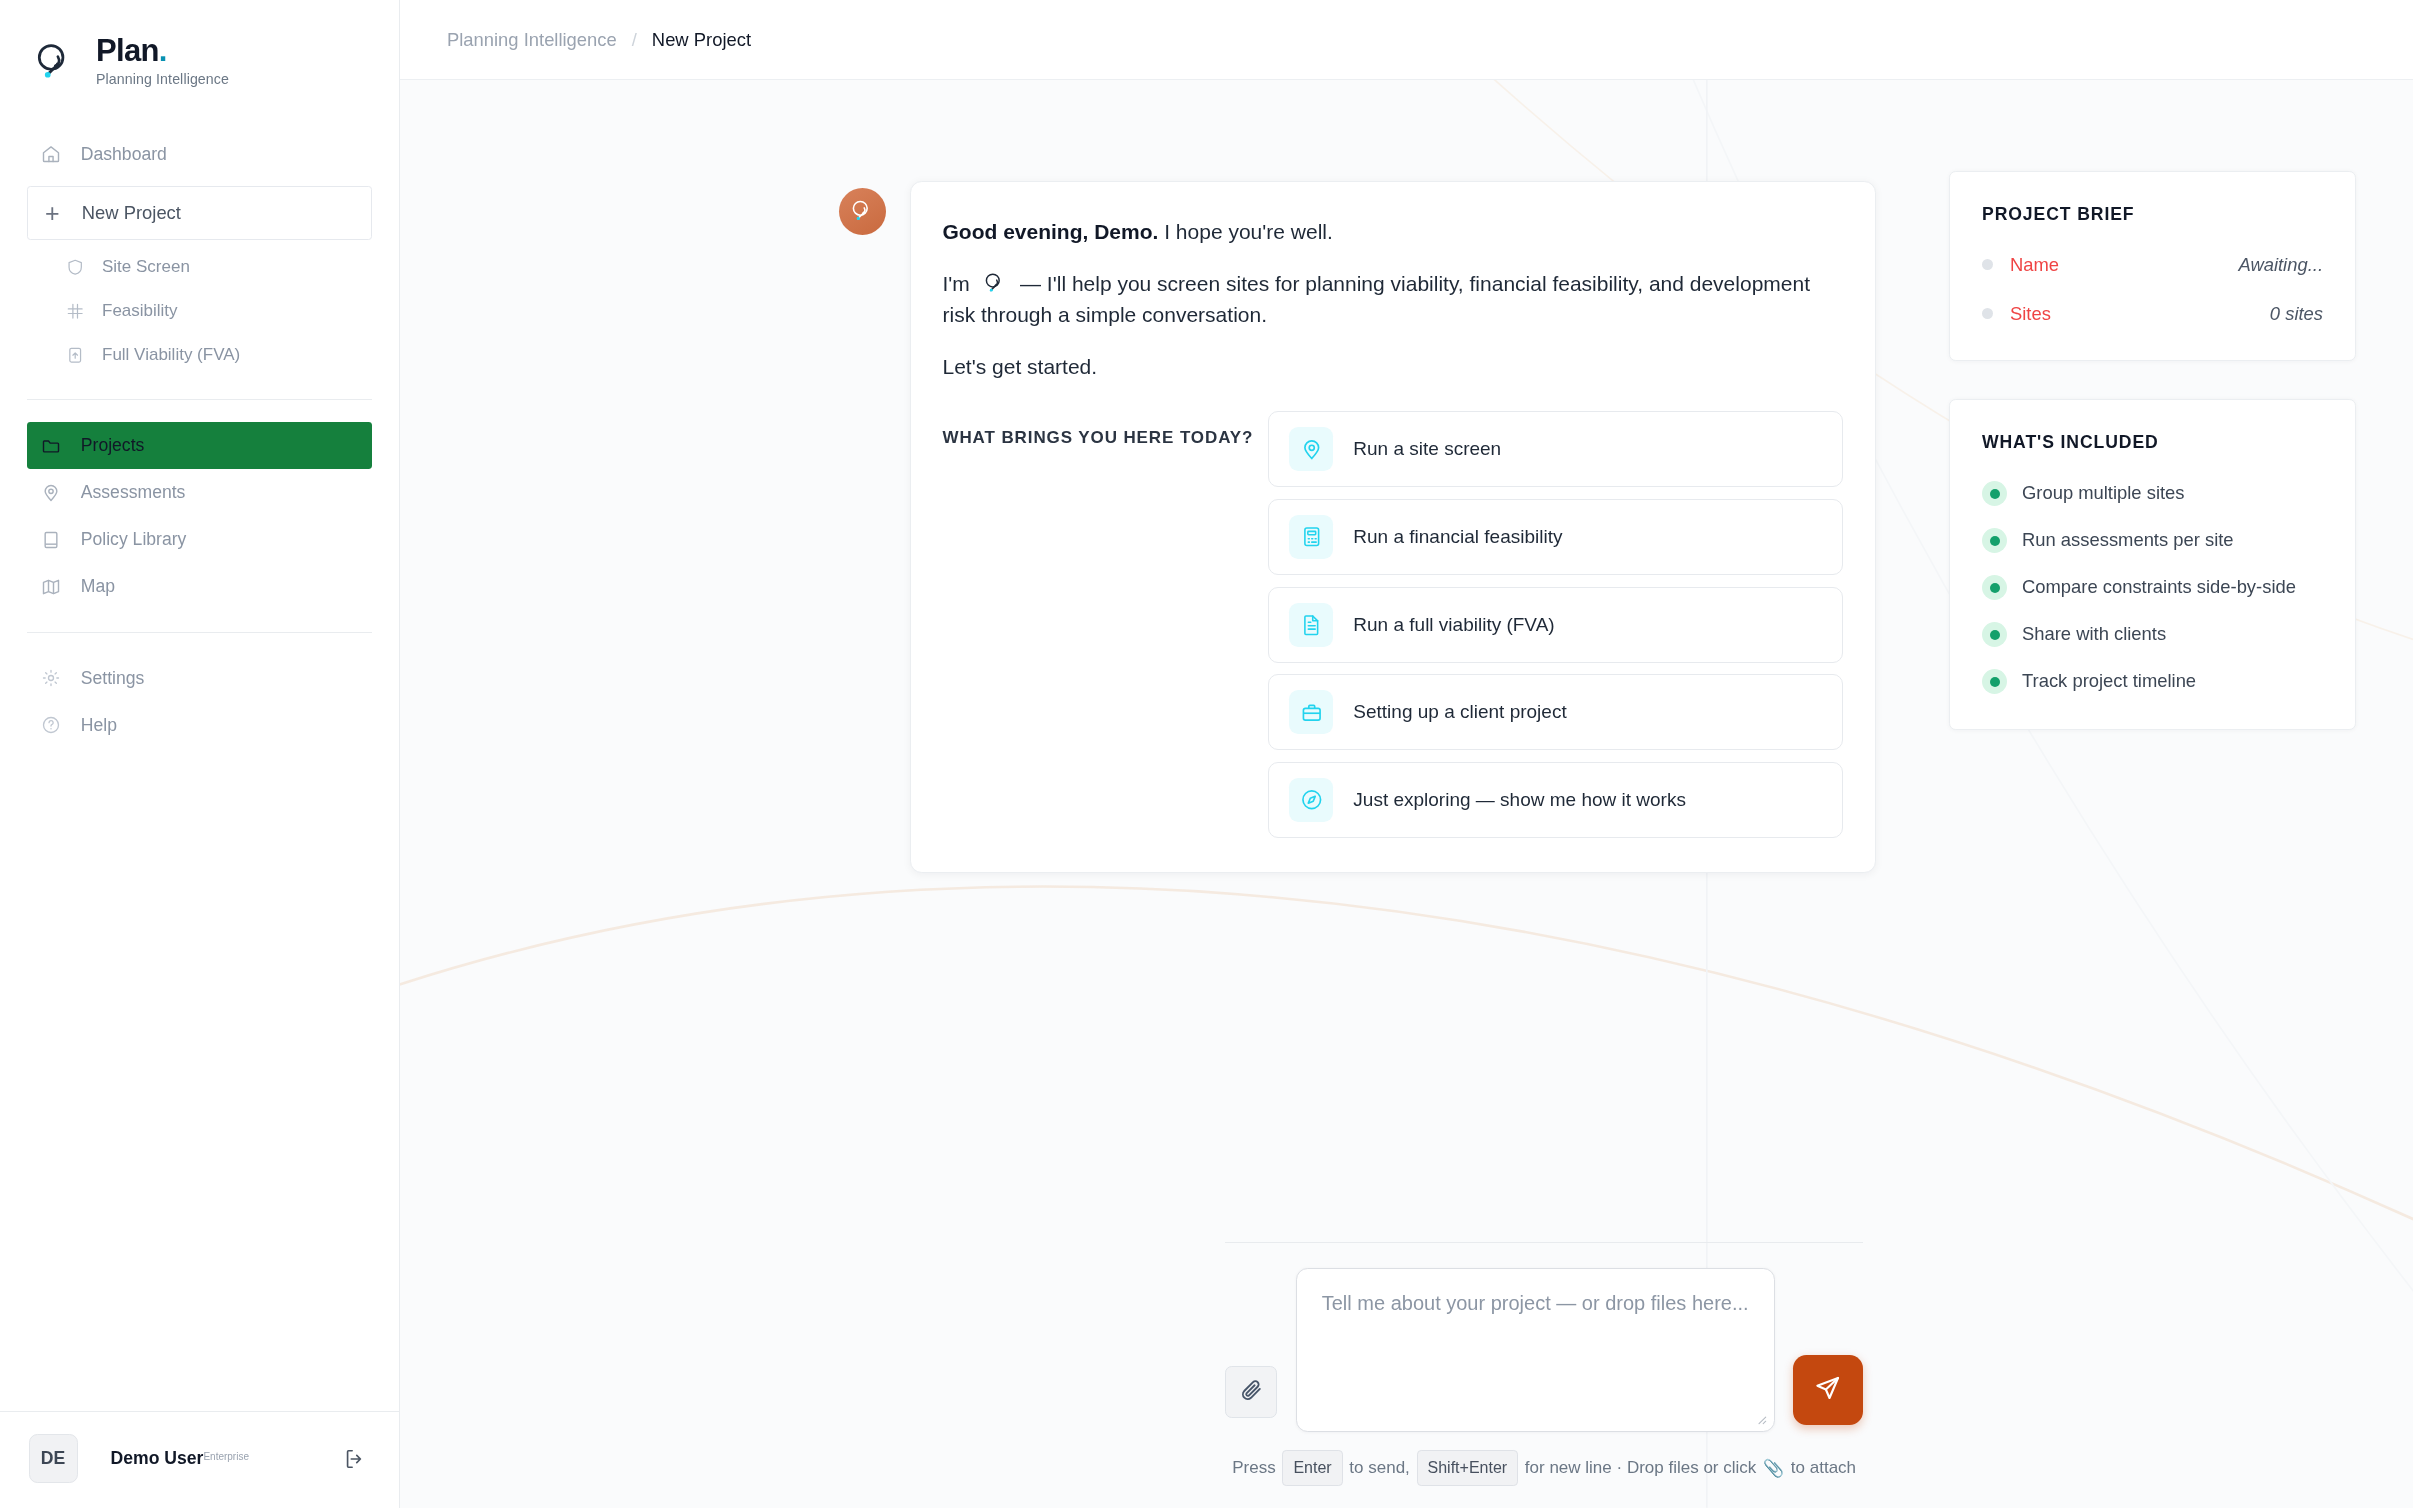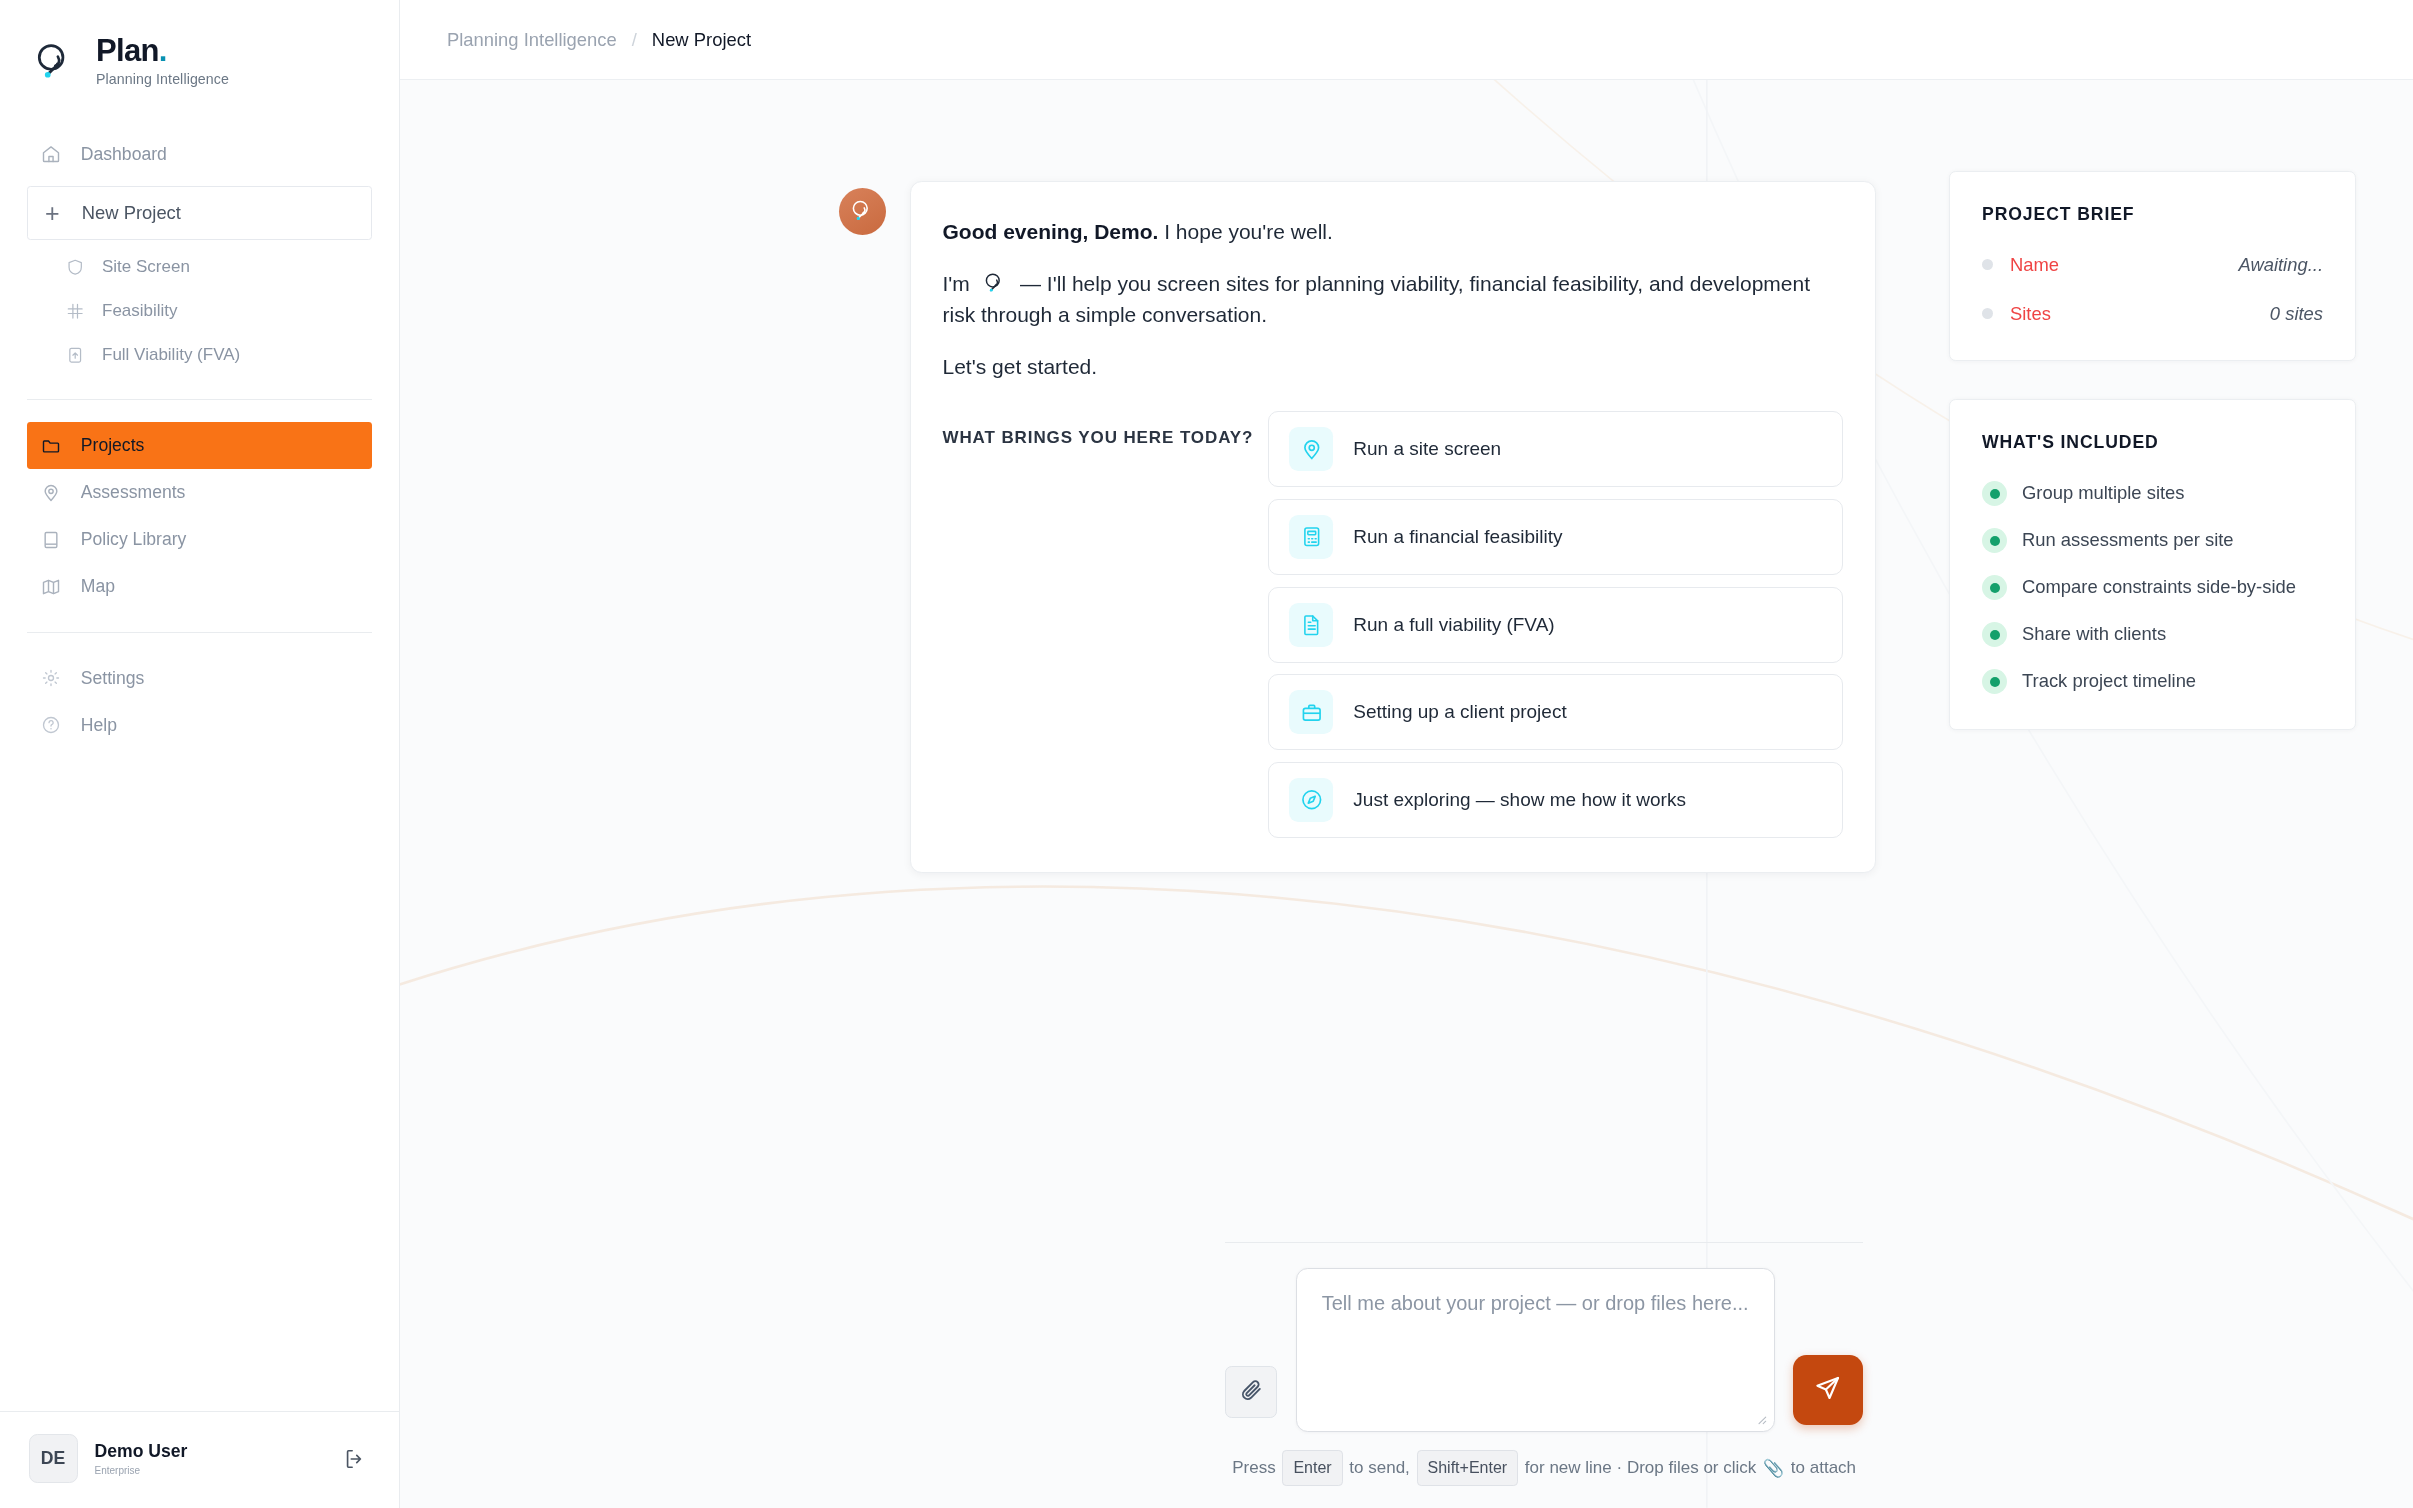--- a/index.html
+++ b/index.html
@@ -53,38 +53,38 @@
   .subnav-item {
     display: flex; align-items: center; gap: 17px;
     height: 44px; margin: 0 27px 0 55px; padding: 0 10px;
     font-size: 17px; color: #8a94a3; cursor: pointer;
   }
   .subnav-item .ico { width: 20px; height: 20px; flex: 0 0 20px; display:flex; align-items:center; justify-content:center; }
 
   .divider { height: 0.8px; background: #e9ecef; margin: 22px 27px; }
 
   .nav-item.active {
-    background: #f97316; color: #111827; font-weight: 500;
+    background: #15803d; color: #111827; font-weight: 500;
   }
   .nav-item.active .ico svg { stroke: #111827; }
 
   .sidebar-spacer { flex: 1 1 auto; }
 
   .user-row {
     display: flex; align-items: center; gap: 17px;
     border-top: 0.8px solid #e9ecef;
     padding: 22px 28.5px 25px 28.5px;
   }
   .avatar-sq {
     width: 49px; height: 49px; flex: 0 0 49px;
     background: #f1f2f4; border: 0.8px solid #e3e6ea; border-radius: 8.4px;
     display: flex; align-items: center; justify-content: center;
     font-size: 17.6px; font-weight: 600; color: #3c4654;
   }
-  .user-meta { display: flex; flex-direction: column; flex: 1 1 auto; }
+  .user-meta { display: flex; flex-direction: row; flex: 1 1 auto; margin-left: 16px; }
   .user-name { font-size: 17.6px; font-weight: 700; color: #111827; }
   .user-plan { font-size: 10px; color: #9aa3b0; margin-top: 2.5px; }
   .logout-btn { width: 34px; height: 34px; display: flex; align-items: center; justify-content: center; cursor: pointer; }
 
   
   #main {
     flex: 1 1 auto; height: 1508px; position: relative;
     background: #fafbfc; display: flex; flex-direction: column;
     overflow: hidden;
   }

